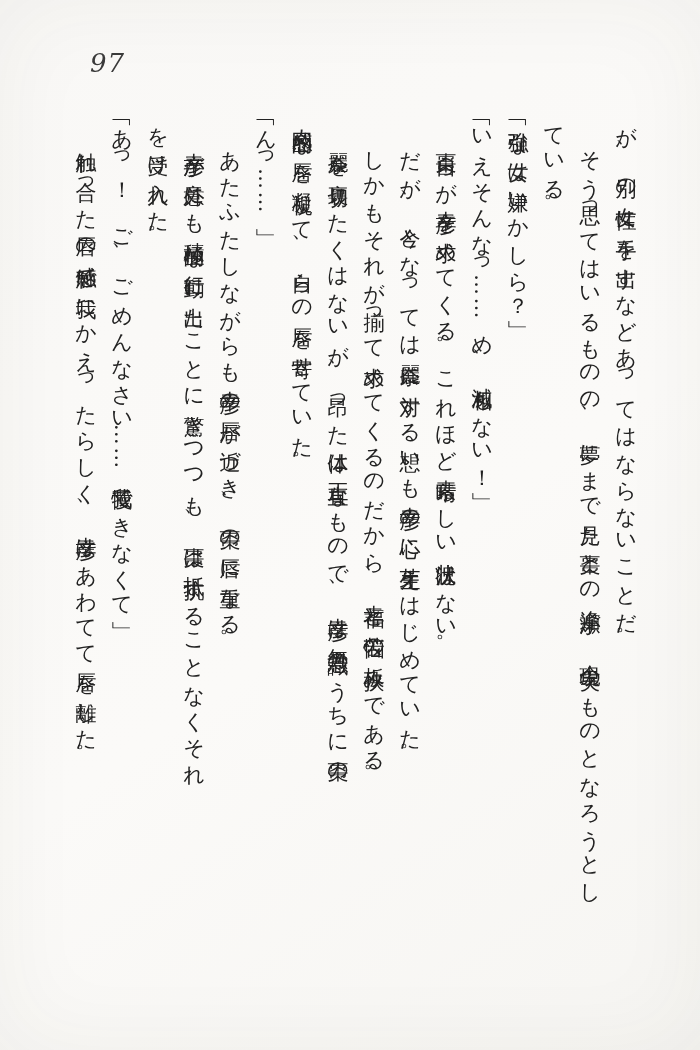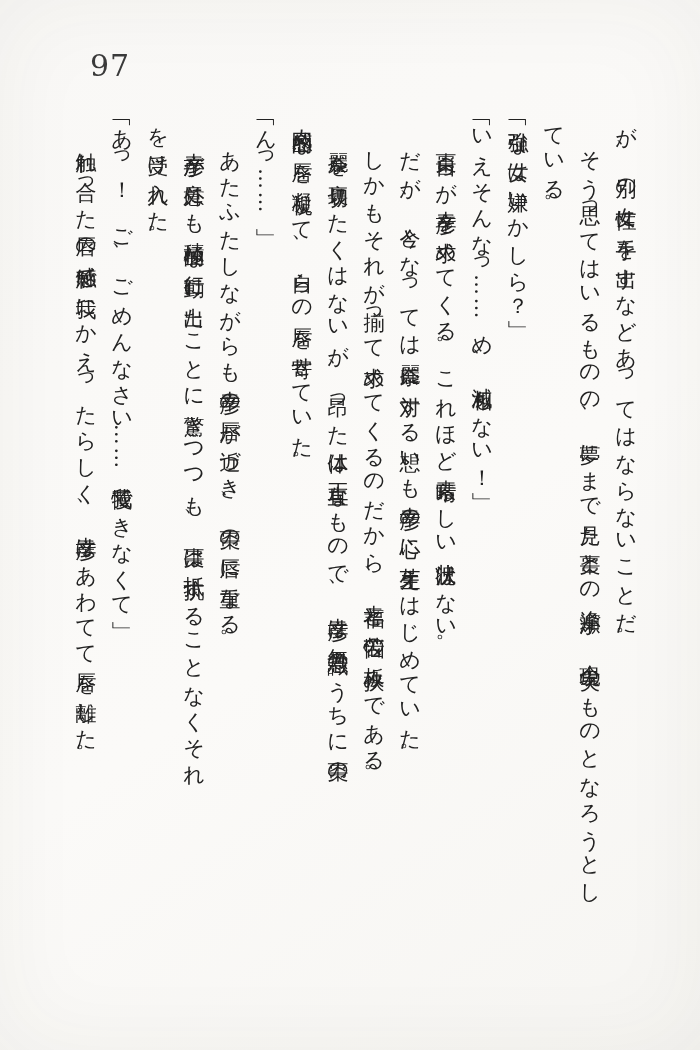--- a/index.html
+++ b/index.html
@@ -18,21 +18,22 @@
     height: 1050px;
     background: linear-gradient(145deg, #f9f8f6 0%, #fbfaf8 55%, #f6f5f2 100%);
     box-shadow: inset 0 0 90px rgba(60,55,45,0.05);
     overflow: hidden;
     color: #1e1e1e;
   }
   .page-number {
     position: absolute;
     top: 48px;
     left: 90px;
-    font-size: 30px;
+    font-size: 26px;
+    font-style: italic;
     letter-spacing: 1px;
     color: #3a3a3a;
   }
   .text-block {
     position: absolute;
     top: 112px;
     right: 56px;
     height: 912px;
     writing-mode: vertical-rl;
     text-orientation: mixed;

